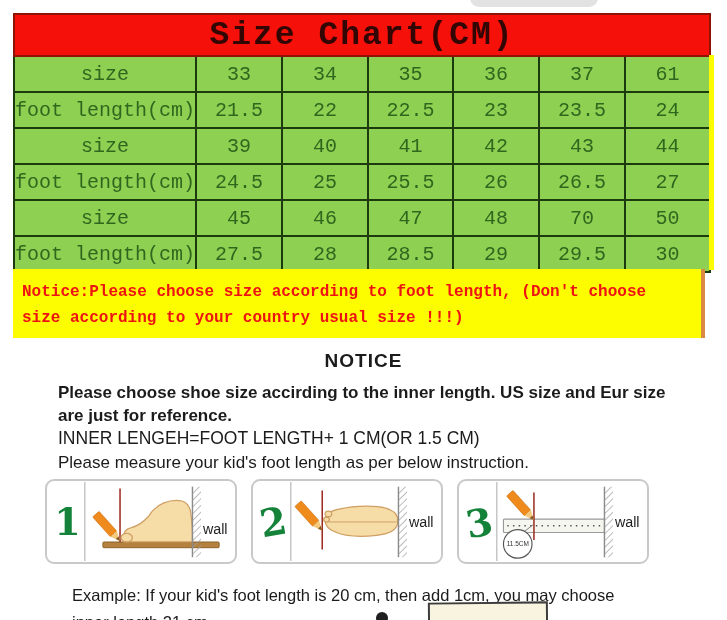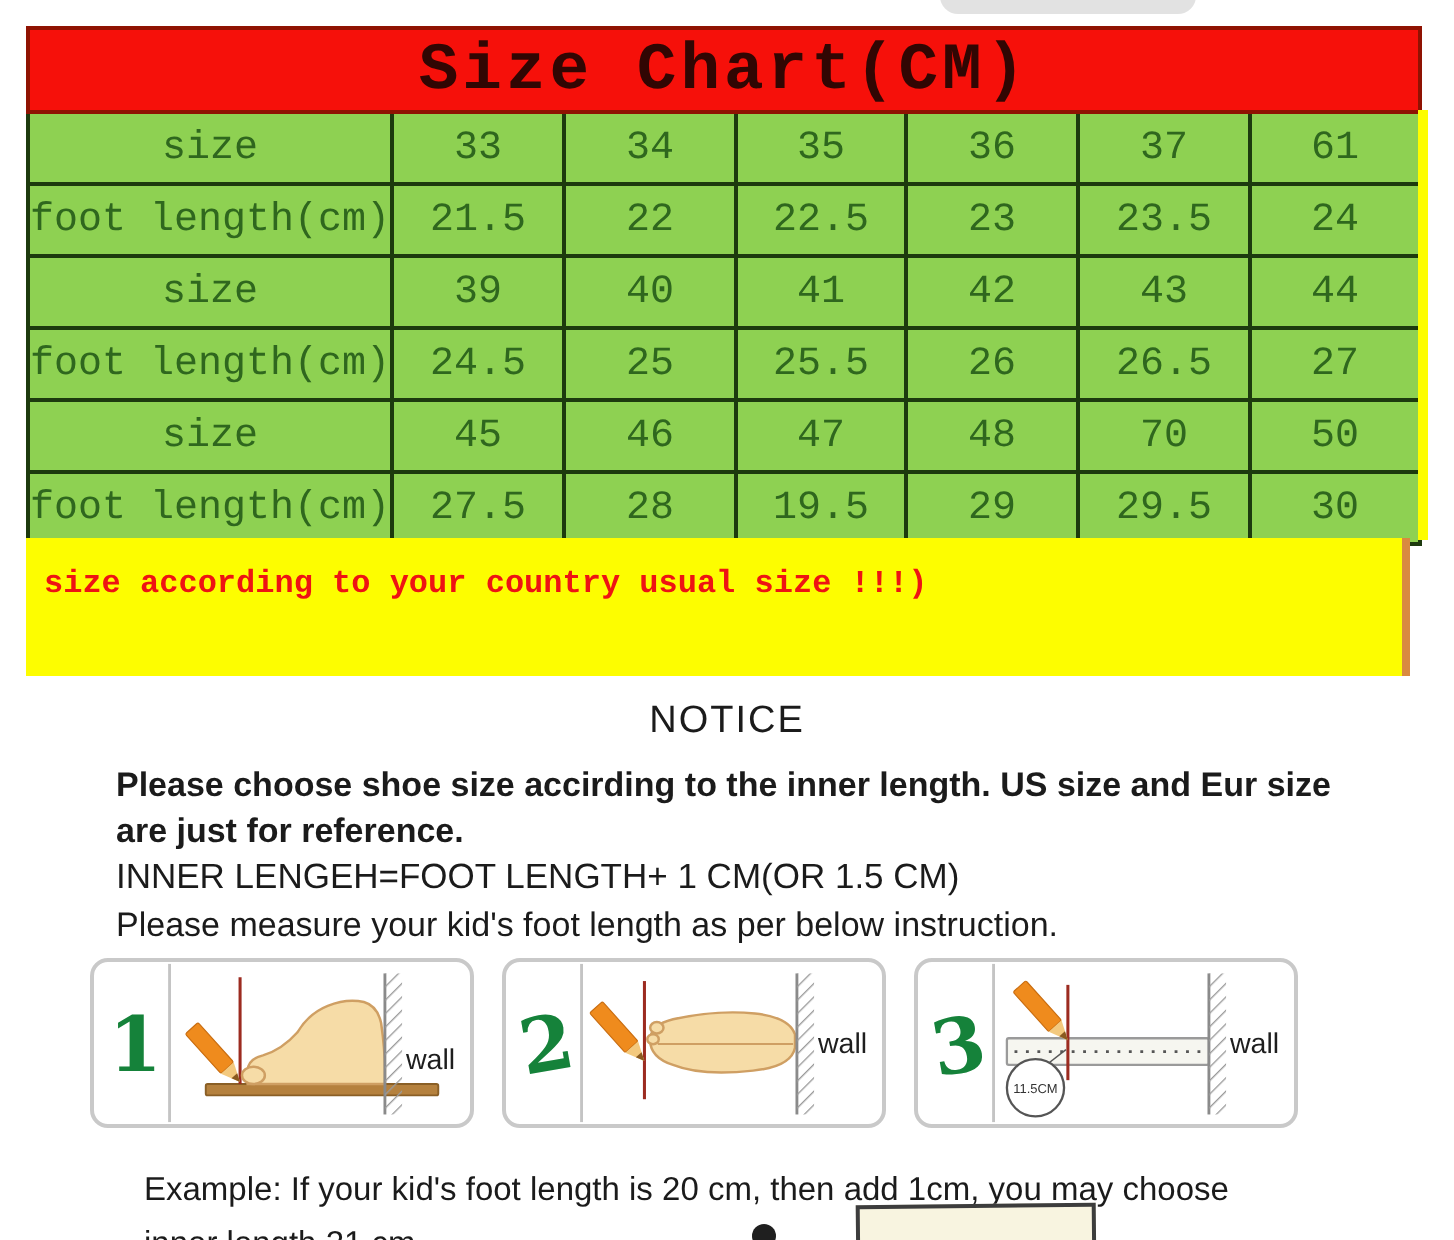--- a/index.html
+++ b/index.html
@@ -45,21 +45,21 @@
     position:absolute; left:13px; top:269px; width:692px; height:69px;
     background:var(--warning-bg); color:var(--warning-text);
     font-family:"Liberation Mono","DejaVu Sans Mono",monospace;
     font-weight:bold; font-size:16px; line-height:26px;
     padding:10px 0 0 9px; box-sizing:border-box;
     border-right:4px solid #d98a40;
   }
   
   .notice-heading{
     position:absolute; left:0; top:350px; width:727px; text-align:center;
-    font-size:19px; font-weight:normal; letter-spacing:1px; margin:0;
+    font-size:19px; font-weight:bold; letter-spacing:1px; margin:0;
   }
   .notice-p{position:absolute; margin:0; font-size:17px; line-height:23px;}
   .p1{left:58px; top:381px; width:614px;font-weight:bold;}
   .p2{left:58px; top:427px; font-size:17.5px;}
   .p3{left:58px; top:451px;}
   
   .steps{
     position:absolute; left:45px; top:479px; width:622px;
     display:flex; gap:14px;
   }
@@ -161,30 +161,31 @@
       <td>46</td>
       <td>47</td>
       <td>48</td>
       <td>70</td>
       <td>50</td>
     </tr>
     <tr>
       <td>foot length(cm)</td>
       <td>27.5</td>
       <td>28</td>
-      <td>19.5</td>
+      <td>28.5</td>
       <td>29</td>
       <td>29.5</td>
       <td>30</td>
     </tr>
   </tbody>
     </table>
   <div class="table-right-strip"></div>
 
   <div class="warn">
+    <div>Notice:Please choose size according to foot length, (Don't choose</div>
     <div>size according to your country usual size !!!)</div>
   </div>
 
   <h2 class="notice-heading">NOTICE</h2>
   <p class="notice-p p1">Please choose shoe size accirding to the inner length. US size and Eur size are just for reference.</p>
   <p class="notice-p p2">INNER LENGEH=FOOT LENGTH+ 1 CM(OR 1.5 CM)</p>
   <p class="notice-p p3">Please measure your kid's foot length as per below instruction.</p>
 
   <div class="steps">
 

